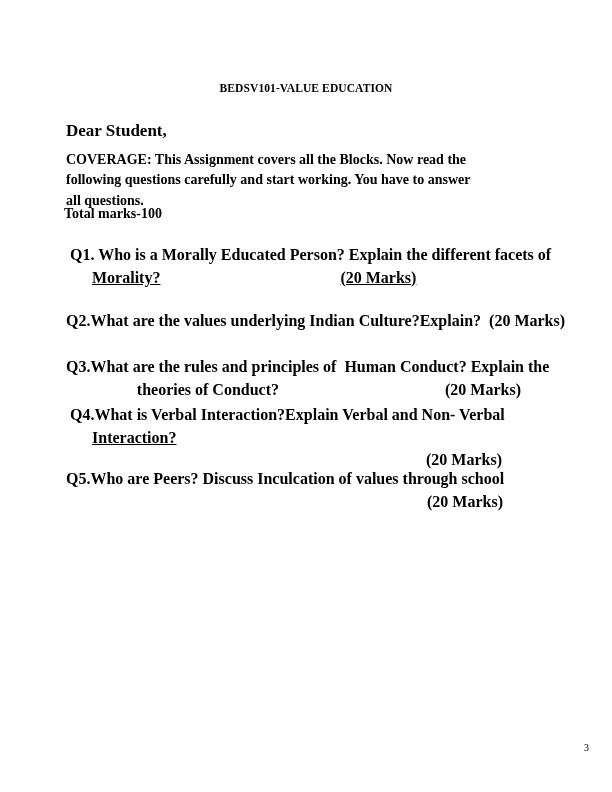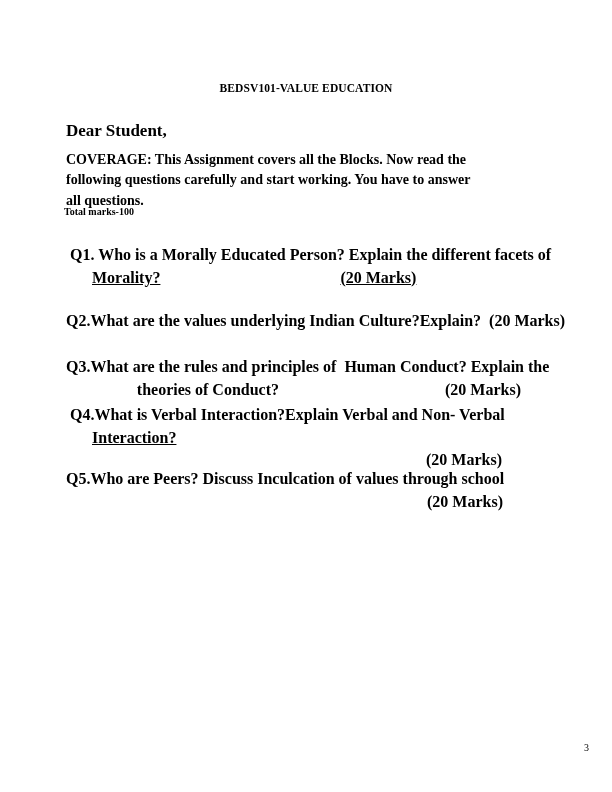--- a/index.html
+++ b/index.html
@@ -44,21 +44,21 @@
     left: 66px;
     width: 416px;
     font-size: 14px;
     font-weight: bold;
     line-height: 1.45;
   }
   .total-marks {
     position: absolute;
     top: 206px;
     left: 64px;
-    font-size: 10px;
+    font-size: 14px;
     font-weight: bold;
   }
   .question {
     position: absolute;
     font-size: 16px;
     font-weight: bold;
     line-height: 1.42;
   }
   .q-line {
     display: block;

